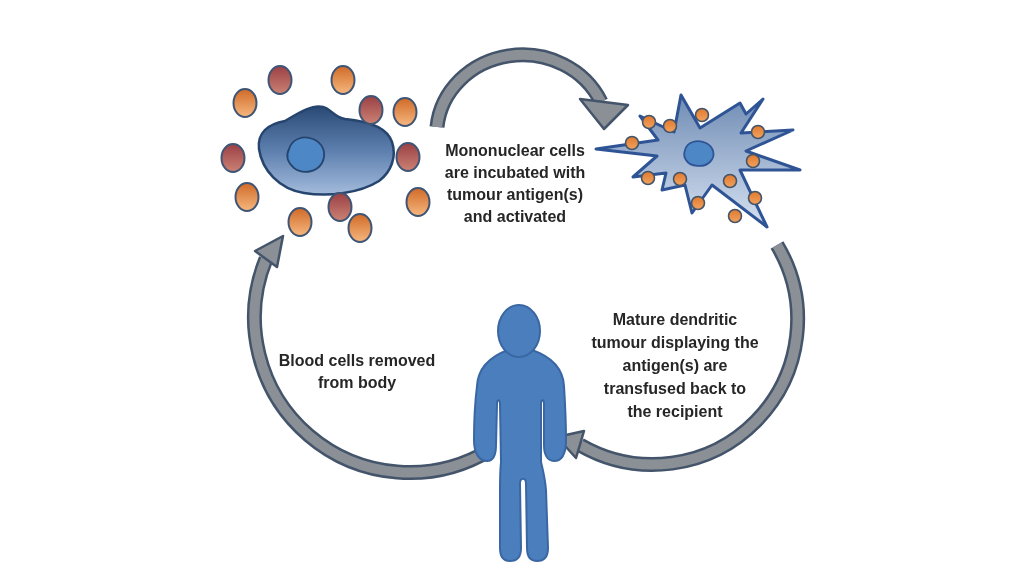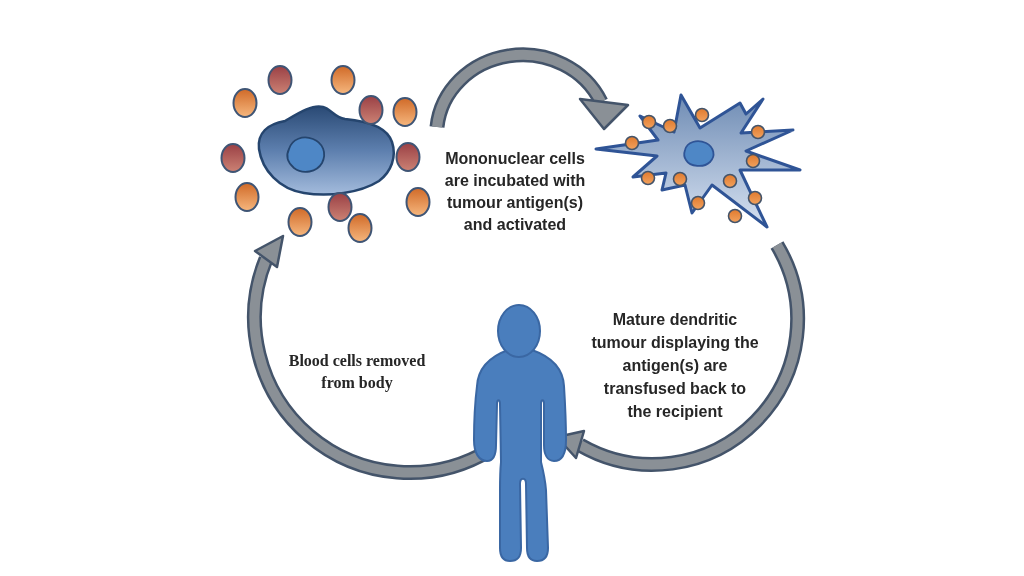--- a/index.html
+++ b/index.html
@@ -13,23 +13,23 @@
   .diagram-svg{position:absolute;left:0;top:0;}
   .label{
     position:absolute;
     font-weight:bold;
     font-size:16px;
     line-height:22px;
     color:var(--label-text,#262626);
     text-align:center;
     white-space:pre-line;
   }
-  .label-incubation{left:405px;top:148px;width:220px;}
+  .label-incubation{left:405px;top:140px;width:220px;}
   .label-transfusion{left:570px;top:308px;width:210px;line-height:23px;}
-  .label-removal{left:252px;top:350px;width:210px;font-family:Liberation Serif, serif;}
+  .label-removal{left:252px;top:350px;width:210px;}
 
   
   .arc-under{fill:none;stroke:var(--arrow-outline,#44546a);stroke-width:15;stroke-linecap:butt;}
   .arc-over{fill:none;stroke:var(--arrow-fill,#8a9096);stroke-width:10;stroke-linecap:butt;}
   .arrowhead{fill:var(--arrow-fill,#8a9096);stroke:var(--arrow-outline,#44546a);stroke-width:2.5;stroke-linejoin:round;}
 
   .cell-body{fill:url(#gradCell);stroke:var(--cell-outline,#25456e);stroke-width:2.5;}
   .cell-nucleus{fill:var(--nucleus-fill,#4e87c6);stroke:var(--cell-outline,#25456e);stroke-width:1.8;}
   .dendritic-body{fill:url(#gradDendritic);stroke:var(--dendritic-outline,#2f5496);stroke-width:3;stroke-linejoin:round;}
   .dendritic-nucleus{fill:var(--nucleus-fill,#4e87c6);stroke:var(--dendritic-outline,#2f5496);stroke-width:1.8;}

